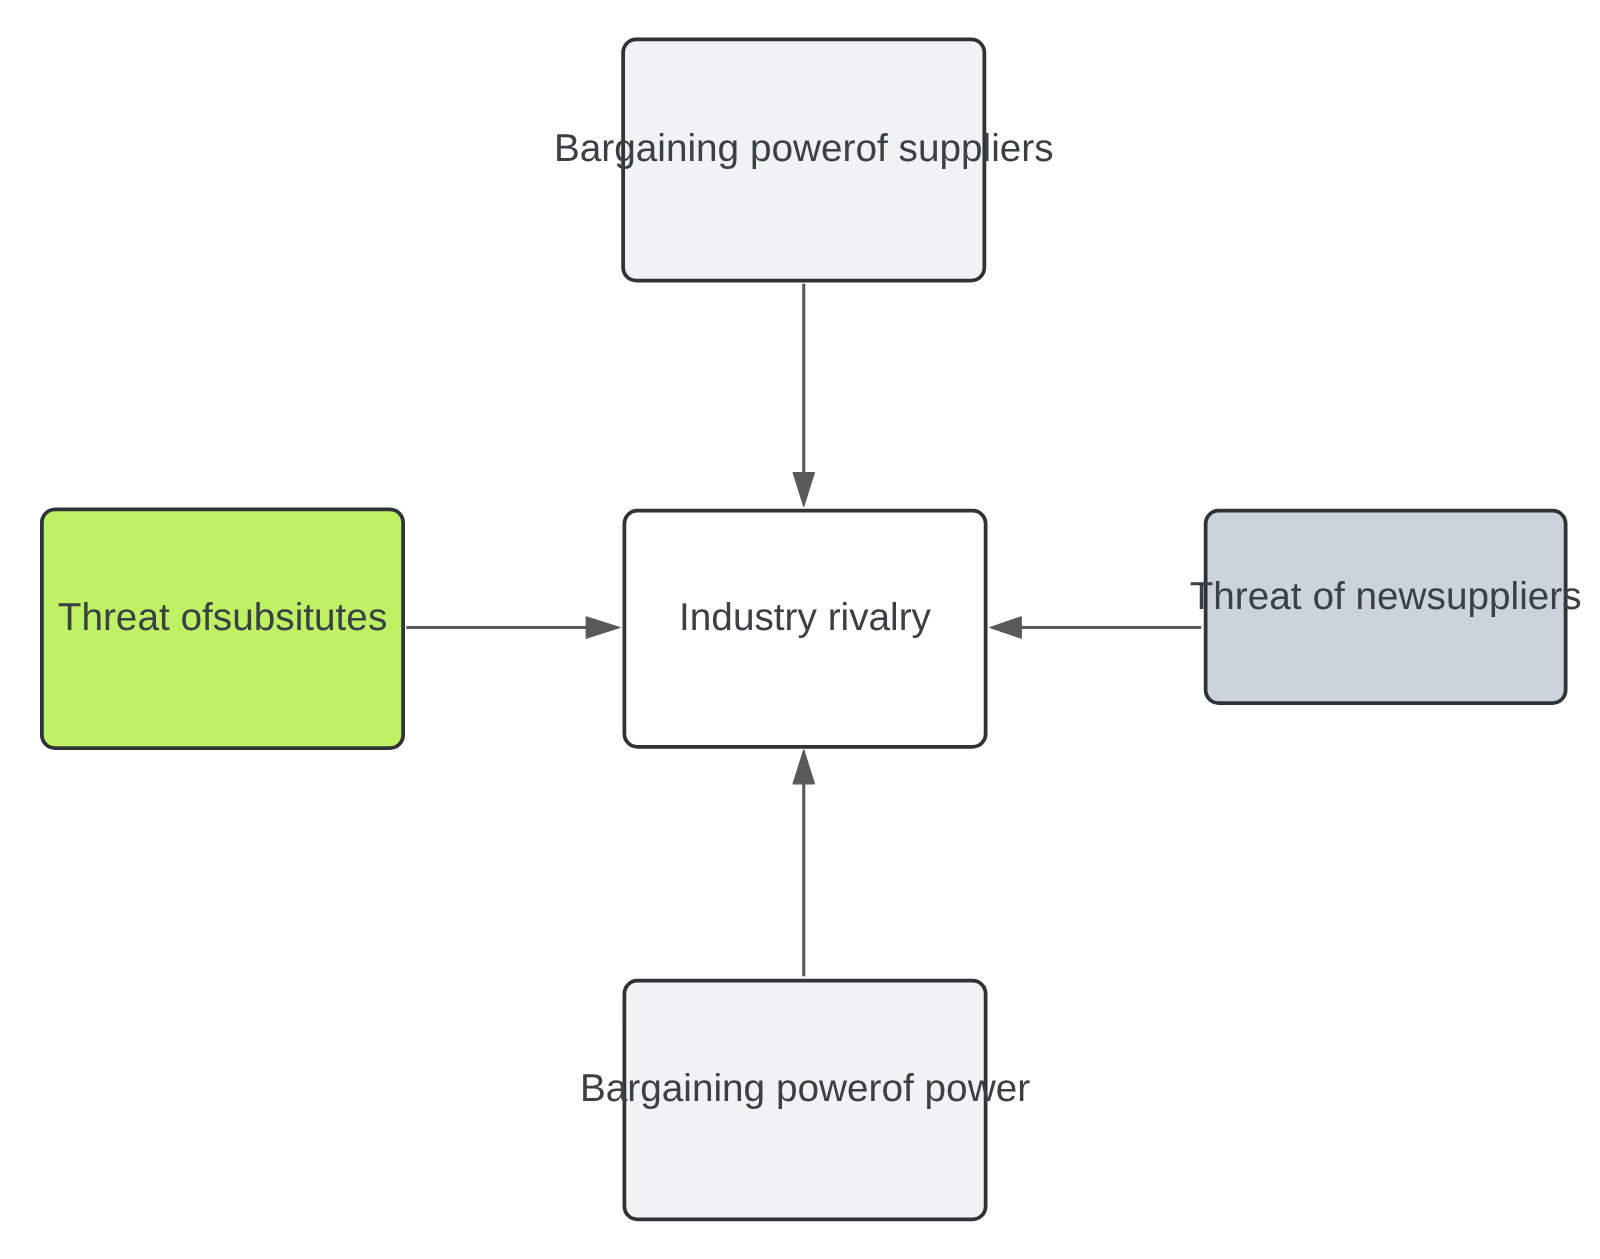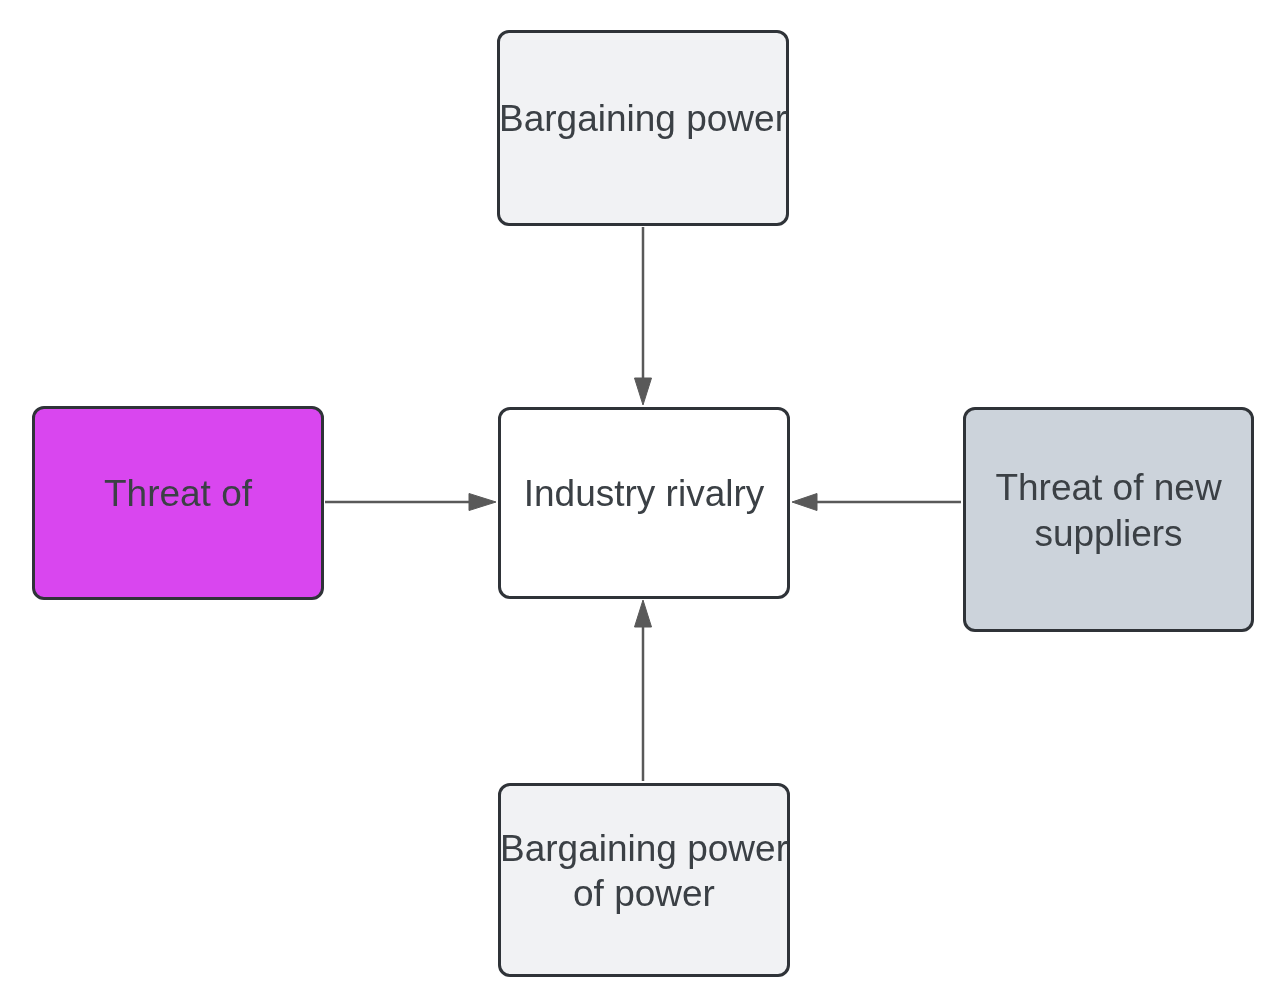--- a/index.html
+++ b/index.html
@@ -32,36 +32,35 @@
     stroke: currentColor;
     stroke-width: 1;
     stroke-linejoin: round;
   }
   .node {
     position: absolute;
     box-sizing: border-box;
     border: 3px solid #2f3338;
     border-radius: 12px;
     display: flex;
-    flex-direction: column;
     align-items: center;
     justify-content: center;
     text-align: center;
-    font-size: 37px;
+    font-size: 31px;
     line-height: 1.22;
     padding: 0 14px 18px 14px;
   }
   .node .label-line {
     display: block;
     white-space: nowrap;
   }
   .node-suppliers   { left: 497px; top: 30px;  width: 292px; height: 196px; }
   .node-substitutes { left: 32px;  top: 406px; width: 292px; height: 194px; }
   .node-rivalry     { left: 498px; top: 407px; width: 292px; height: 192px; }
-  .node-entrants    { left: 963px; top: 407px; width: 291px; height: 225px; }
+  .node-entrants    { left: 963px; top: 407px; width: 291px; height: 157px; }
   .node-buyers      { left: 498px; top: 783px; width: 292px; height: 194px; }
 </style>
 </head>
 <body>
 
 <div class="canvas" style="background-color: rgb(255, 255, 255); color: rgb(59, 64, 69);">
 
   <svg class="arrow-layer" viewBox="0 0 1280 1007" xmlns="http://www.w3.org/2000/svg" style="color: rgb(89, 89, 89);">
 
     <g>
@@ -80,24 +79,26 @@
     </g>
 
     <g>
       <line x1="643" y1="781" x2="643" y2="626"></line>
       <polygon points="634.5,627 651.5,627 643,600"></polygon>
     </g>
   </svg>
 
   <div class="node node-suppliers" style="background-color: rgb(241, 242, 244); border-color: rgb(47, 51, 56);">
     <span class="label-line">Bargaining power</span>
+    <span class="label-line">of suppliers</span>
   </div>
 
-  <div class="node node-substitutes" style="background-color: #d946ef; border-color: rgb(47, 51, 56);">
+  <div class="node node-substitutes" style="background-color: #bef264; border-color: rgb(47, 51, 56);">
     <span class="label-line">Threat of</span>
+    <span class="label-line">subsitutes</span>
   </div>
 
   <div class="node node-rivalry" style="background-color: rgb(255, 255, 255); border-color: rgb(47, 51, 56);">
     <span class="label-line">Industry rivalry</span>
   </div>
 
   <div class="node node-entrants" style="background-color: rgb(204, 211, 219); border-color: rgb(47, 51, 56);">
     <span class="label-line">Threat of new</span>
     <span class="label-line">suppliers</span>
   </div>

